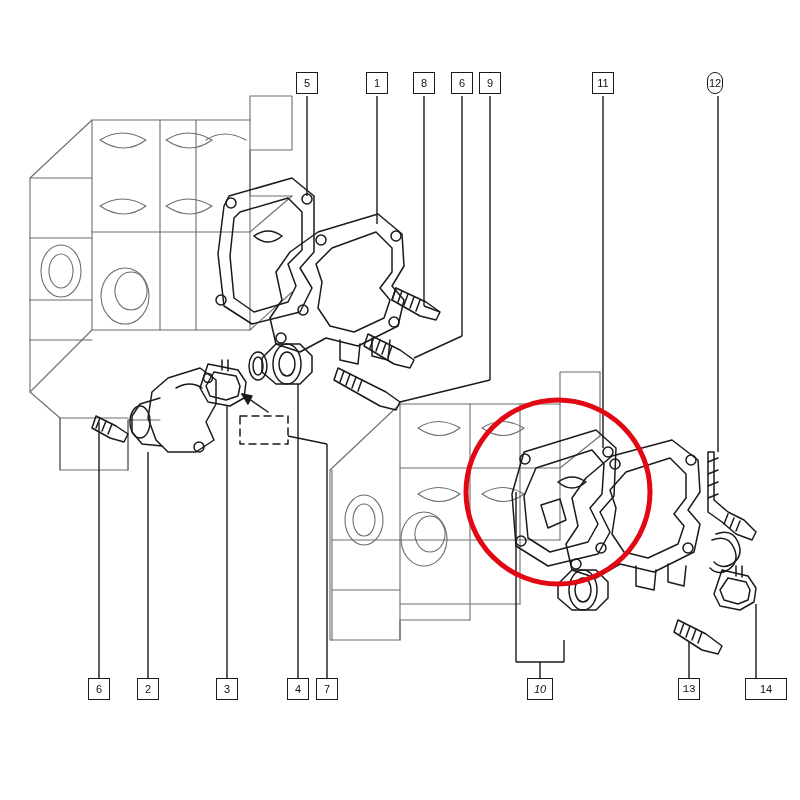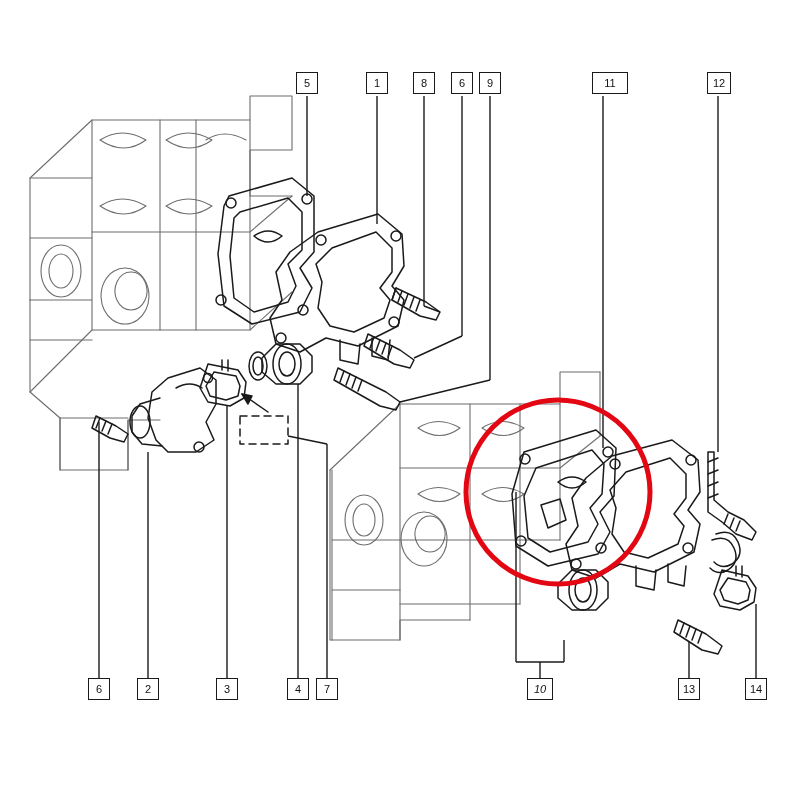--- a/index.html
+++ b/index.html
@@ -267,24 +267,24 @@
     </div>
   <div class="callout-box" style="left:413px; top:72px; width:22px; height:22px;">
       <span>8</span>
     </div>
   <div class="callout-box" style="left:451px; top:72px; width:22px; height:22px;">
       <span>6</span>
     </div>
   <div class="callout-box" style="left:479px; top:72px; width:22px; height:22px;">
       <span>9</span>
     </div>
-  <div class="callout-box" style="left:592px; top:72px; width:36px; height:22px;">
+  <div class="callout-box" style="left:592px; top:72px; width:22px; height:22px;">
       <span>11</span>
     </div>
-  <div class="callout-box" style="left:707px; top:72px; width:24px; height:22px;">
+  <div class="callout-box" style="left:707px; top:72px; width:16px; height:22px;border-radius:8px;">
       <span>12</span>
     </div>
 
   <div class="callout-box" style="left:88px;  top:678px; width:22px; height:22px;">
       <span>6</span>
     </div>
   <div class="callout-box" style="left:137px; top:678px; width:22px; height:22px;">
       <span>2</span>
     </div>
   <div class="callout-box" style="left:216px; top:678px; width:22px; height:22px;">
@@ -292,20 +292,20 @@
     </div>
   <div class="callout-box" style="left:287px; top:678px; width:22px; height:22px;">
       <span>4</span>
     </div>
   <div class="callout-box" style="left:316px; top:678px; width:22px; height:22px;">
       <span>7</span>
     </div>
   <div class="callout-box" style="left:527px; top:678px; width:26px; height:22px;font-style:italic;">
       <span>10</span>
     </div>
-  <div class="callout-box" style="left:678px; top:678px; width:22px; height:22px;">
+  <div class="callout-box" style="left:678px; top:678px; width:22px; height:22px;font-family:Liberation Mono, monospace;">
       <span>13</span>
     </div>
-  <div class="callout-box" style="left:745px; top:678px; width:22px; height:22px;text-align:right;">
+  <div class="callout-box" style="left:745px; top:678px; width:42px; height:22px;text-align:right;">
       <span>14</span>
     </div>
 
 </div>
 
 </body></html>

